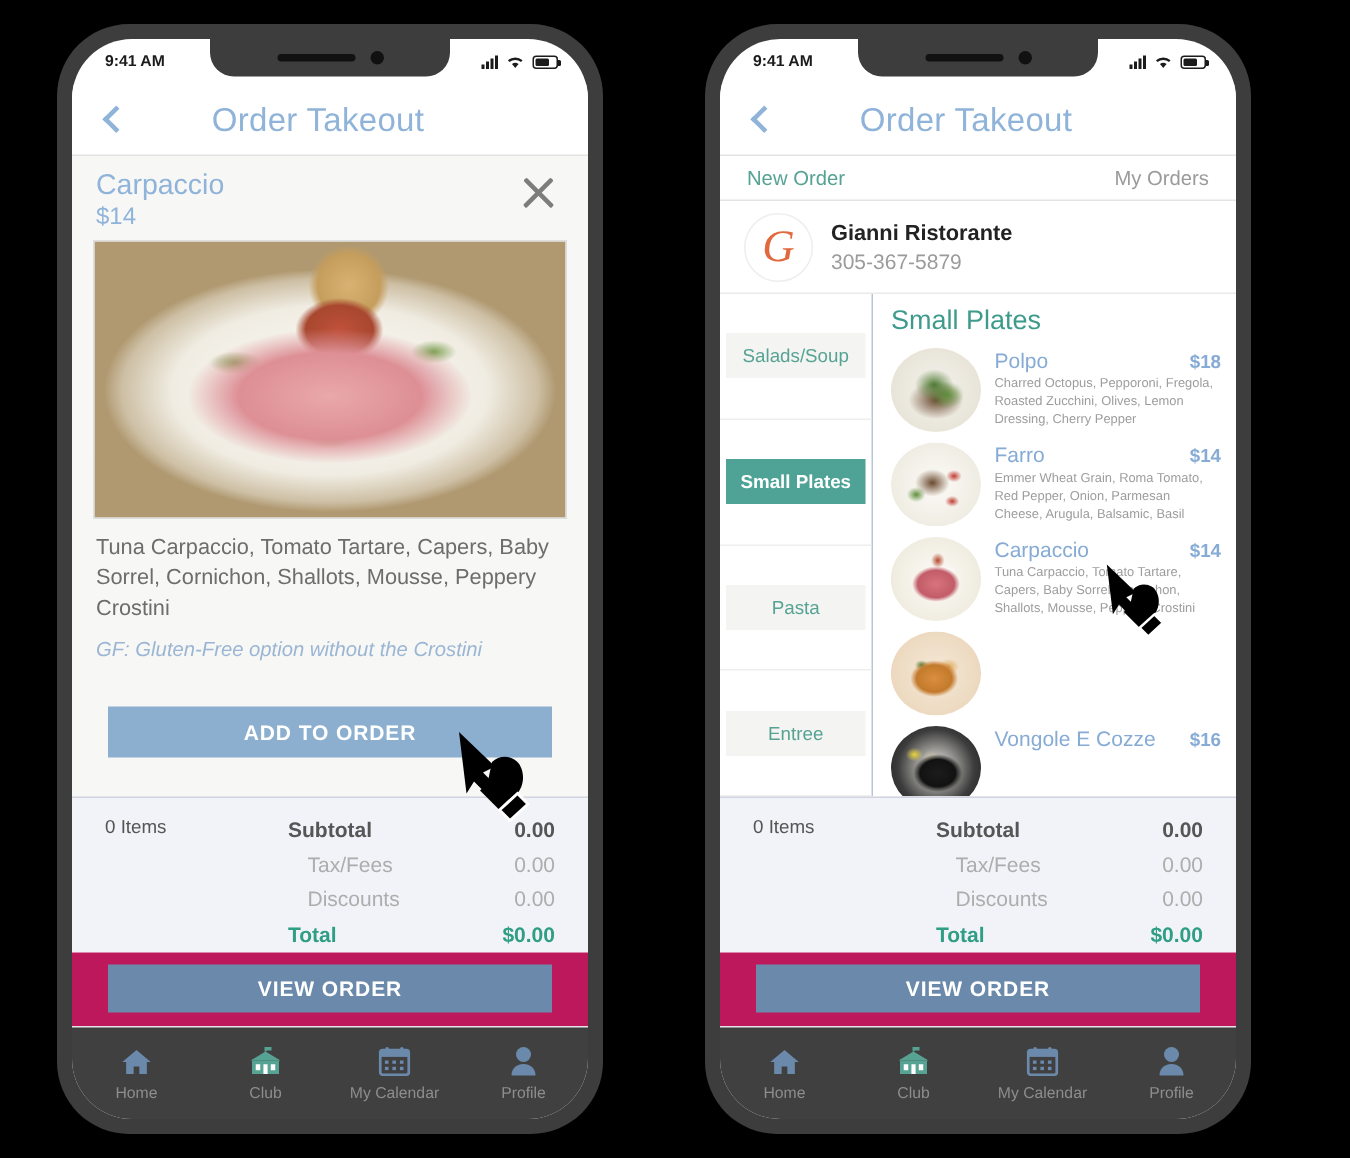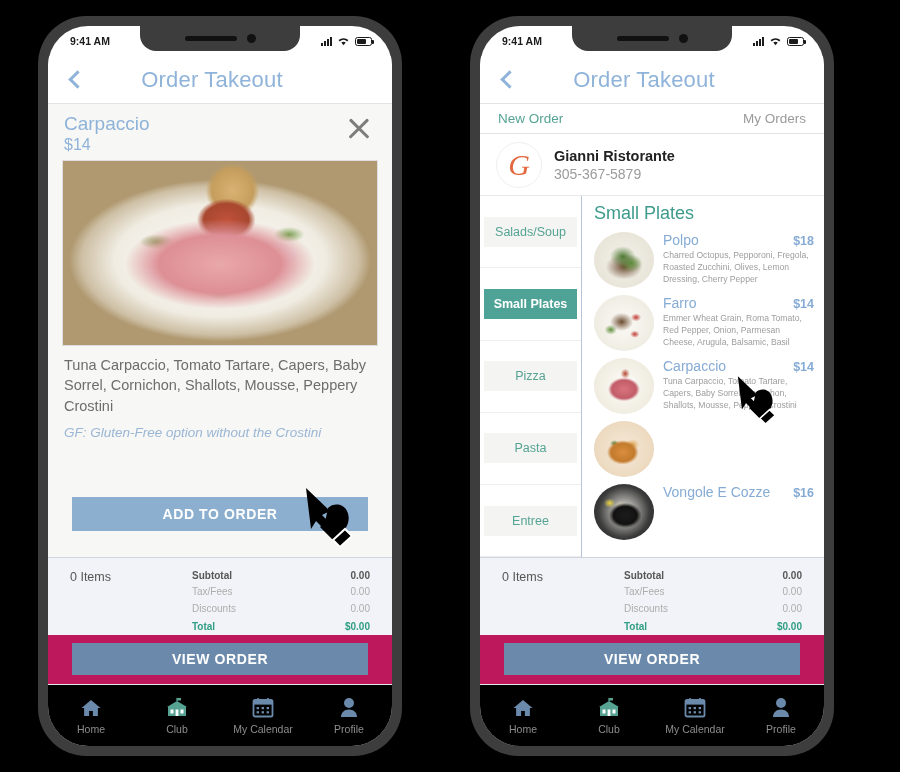--- a/index.html
+++ b/index.html
@@ -124,37 +124,37 @@
   .hand.right-hand { left: 733px; top: 373px; width:52px; height:52px;}
 
   
   .totals {
     flex: 0 0 auto; background:#f1f3f8;
     border-top: 1.5px solid #cfd4de;
     padding: 10px 22px 0 22px;
     display:flex;
   }
   .items-count { flex:1 1 auto; font-size: 12.5px; color:#555; padding-top:2px; }
-  .tot-table { width: 178px; font-size: 10px; }
+  .tot-table { width: 178px; font-size: 14px; }
   .tot-row { display:flex; justify-content:space-between; line-height: 1.62; }
   .tot-row.strong { color:#565656; font-weight:bold; }
-  .tot-row.muted  { color:#adadad; }
+  .tot-row.muted  { color:#adadad;margin-left:13px; }
   .tot-row.total  { color:#2f9e84; font-weight:bold; padding-top:2px;}
   .view-wrap { padding: 8px 24px 9px 24px; background:#be185d; }
   .btn-view {
     width: 100%; height: 32px; background:#6b8aab; color:#ffffff;
     font-size: 14px; font-weight:bold; letter-spacing:.6px;
     display:flex; align-items:center; justify-content:center;
     border:none; cursor:pointer;
   }
 
   
   .tabbar {
     flex: 0 0 62px; height: 62px;
-    background:#000000; border-top:1px solid #e6e6e6;
+    background:#404040; border-top:1px solid #e6e6e6;
     display:flex; align-items:center;
   }
   .tab { flex:1 1 0; display:flex; flex-direction:column; align-items:center; gap:5px; cursor:pointer;}
   .tab .glyph { height:22px; display:flex; align-items:flex-end; }
   .tab .tlabel { font-size: 10.5px; color:#8d8d8d; }
 
   
   .subtabs {
     flex:0 0 30px; height:30px; display:flex; align-items:center;
     padding: 0 18px; border-bottom:1px solid #e3e3e3; background:#fff;
@@ -417,23 +417,20 @@
 
       <div class="menu-area">
         <div class="cats">
           <div class="cat">
             <span class="cat-inner">Salads/Soup</span>
           </div>
           <div class="cat active">
             <span class="cat-inner">Small Plates</span>
           </div>
           <div class="cat">
-            <span class="cat-inner">Pizza</span>
-          </div>
-          <div class="cat">
             <span class="cat-inner">Pasta</span>
           </div>
           <div class="cat">
             <span class="cat-inner">Entree</span>
           </div>
         </div>
 
         <div class="items">
           <div class="sec-title">Small Plates</div>
 

